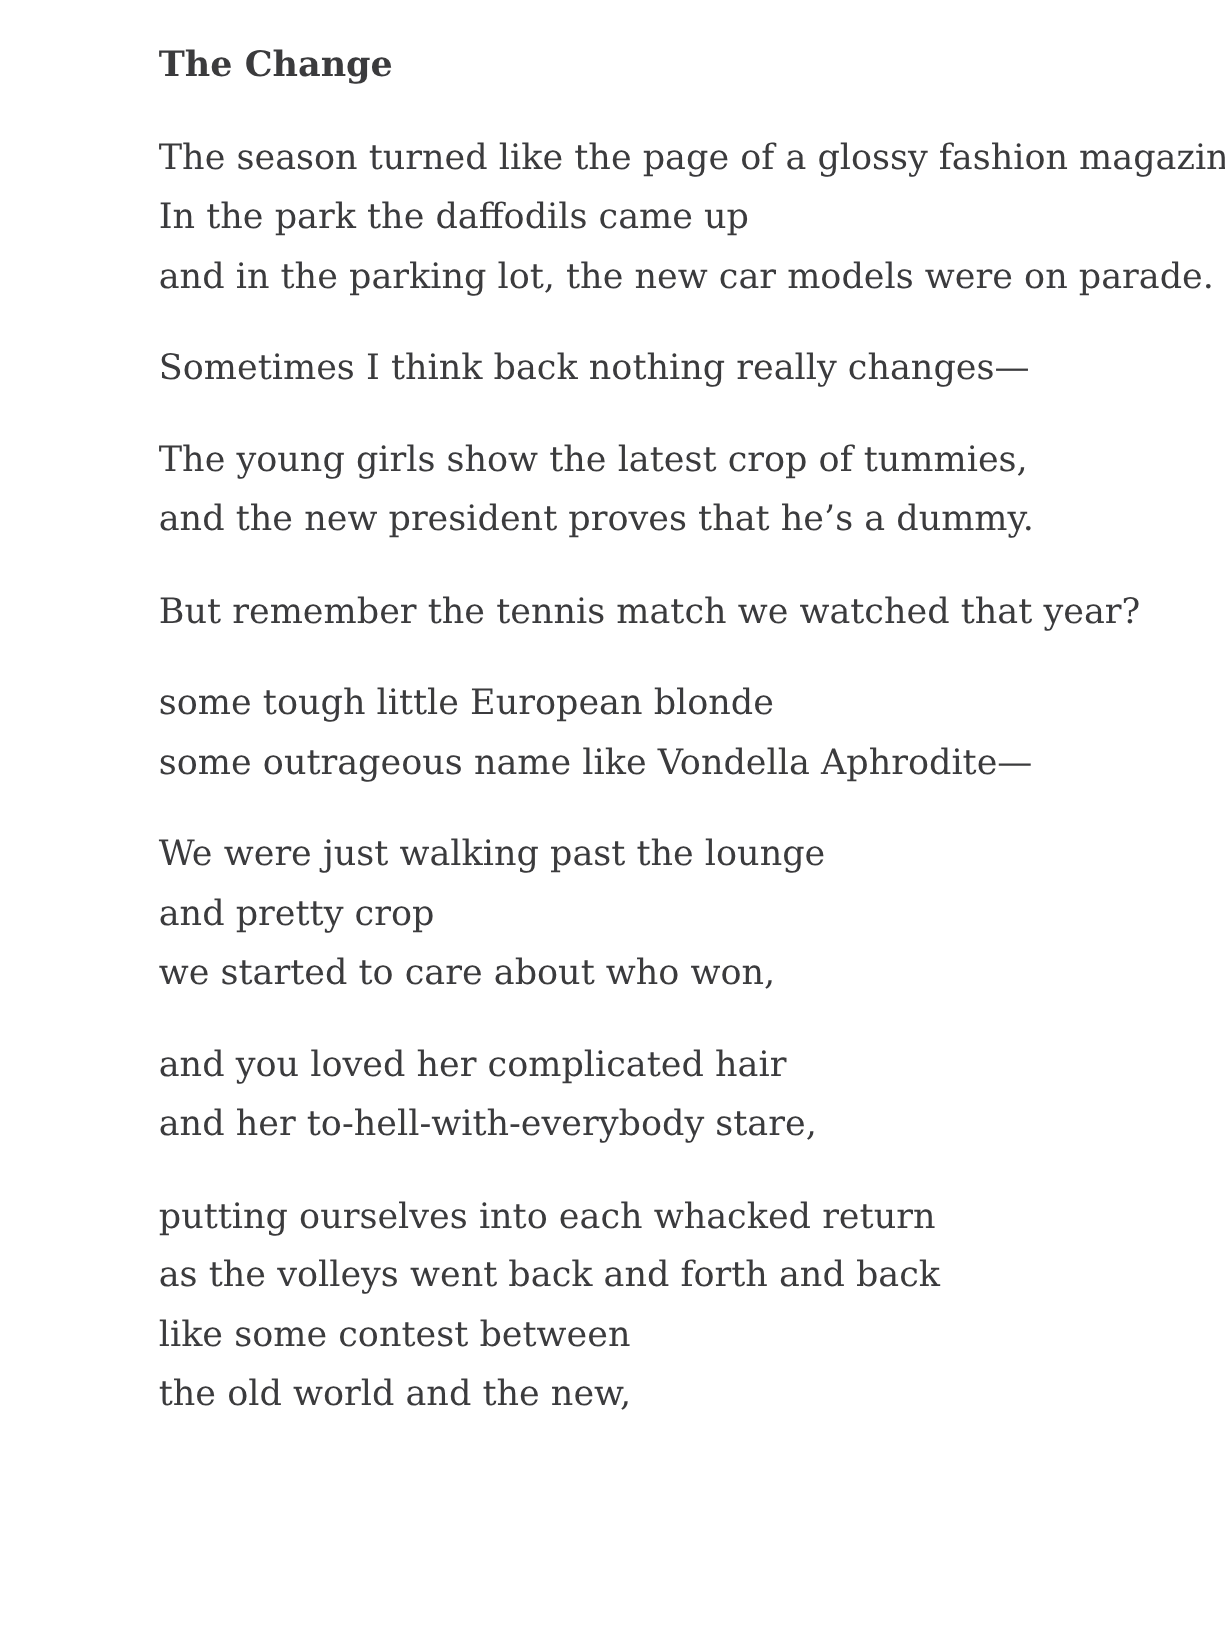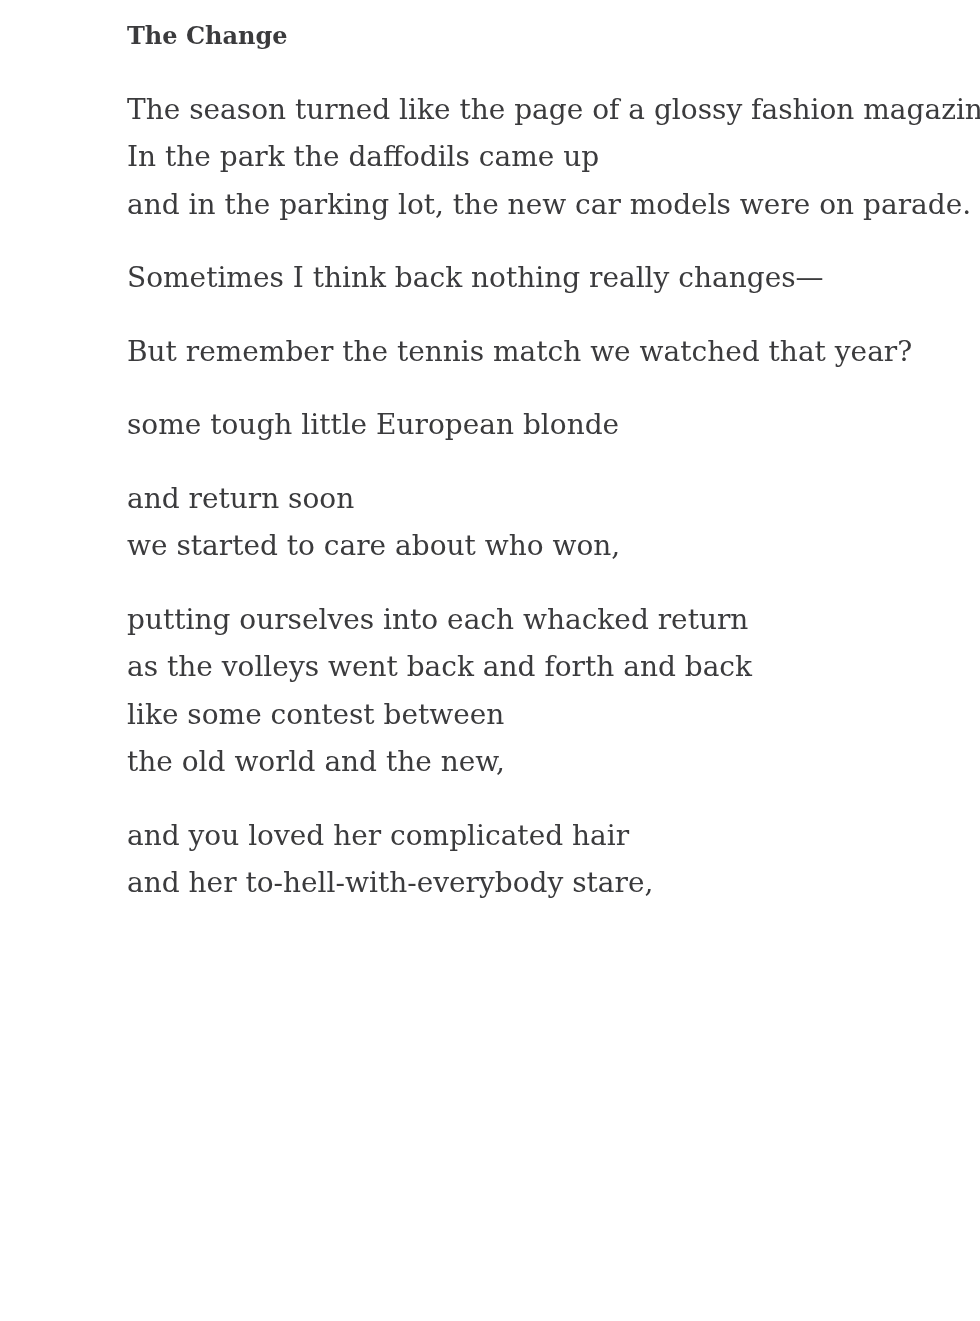--- a/index.html
+++ b/index.html
@@ -15,24 +15,24 @@
     font-family: "DejaVu Serif", "Liberation Serif", serif;
     color: #3b3b3d;
   }
   .poem {
     position: absolute;
     top: 12px;
     left: 127px;
     right: 0;
   }
   .poem-title {
-    font-size: 24px;
+    font-size: 28px;
     font-weight: bold;
     line-height: 47.5px;
-    margin: 0 0 26px 0;
+    margin: 16px 0 26px 0;
     white-space: nowrap;
   }
   .stanza {
     margin: 0 0 26px 0;
   }
   .line {
     font-size: 28px;
     line-height: 47.5px;
     white-space: nowrap;
   }
@@ -46,38 +46,44 @@
   <div class="stanza">
     <div class="line">The season turned like the page of a glossy fashion magazine.</div>
     <div class="line">In the park the daffodils came up</div>
     <div class="line">and in the parking lot, the new car models were on parade.</div>
   </div>
 
   <div class="stanza">
     <div class="line">Sometimes I think back nothing really changes—</div>
   </div>
 
+  <div class="stanza">
+    <div class="line">The young girls show the latest crop of tummies,</div>
+    <div class="line">and the new president proves that he’s a dummy.</div>
+  </div>
 
   <div class="stanza">
     <div class="line">But remember the tennis match we watched that year?</div>
   </div>
 
   <div class="stanza">
     <div class="line">some tough little European blonde</div>
+    <div class="line">some outrageous name like Vondella Aphrodite—</div>
   </div>
 
   <div class="stanza">
-    <div class="line">and return soon</div>
+    <div class="line">We were just walking past the lounge</div>
+    <div class="line">and pretty crop</div>
     <div class="line">we started to care about who won,</div>
+  </div>
+
+  <div class="stanza">
+    <div class="line">and you loved her complicated hair</div>
+    <div class="line">and her to-hell-with-everybody stare,</div>
   </div>
 
   <div class="stanza">
     <div class="line">putting ourselves into each whacked return</div>
     <div class="line">as the volleys went back and forth and back</div>
     <div class="line">like some contest between</div>
     <div class="line">the old world and the new,</div>
   </div>
-
-  <div class="stanza">
-    <div class="line">and you loved her complicated hair</div>
-    <div class="line">and her to-hell-with-everybody stare,</div>
-  </div>
 </div>
 
 </body></html>

